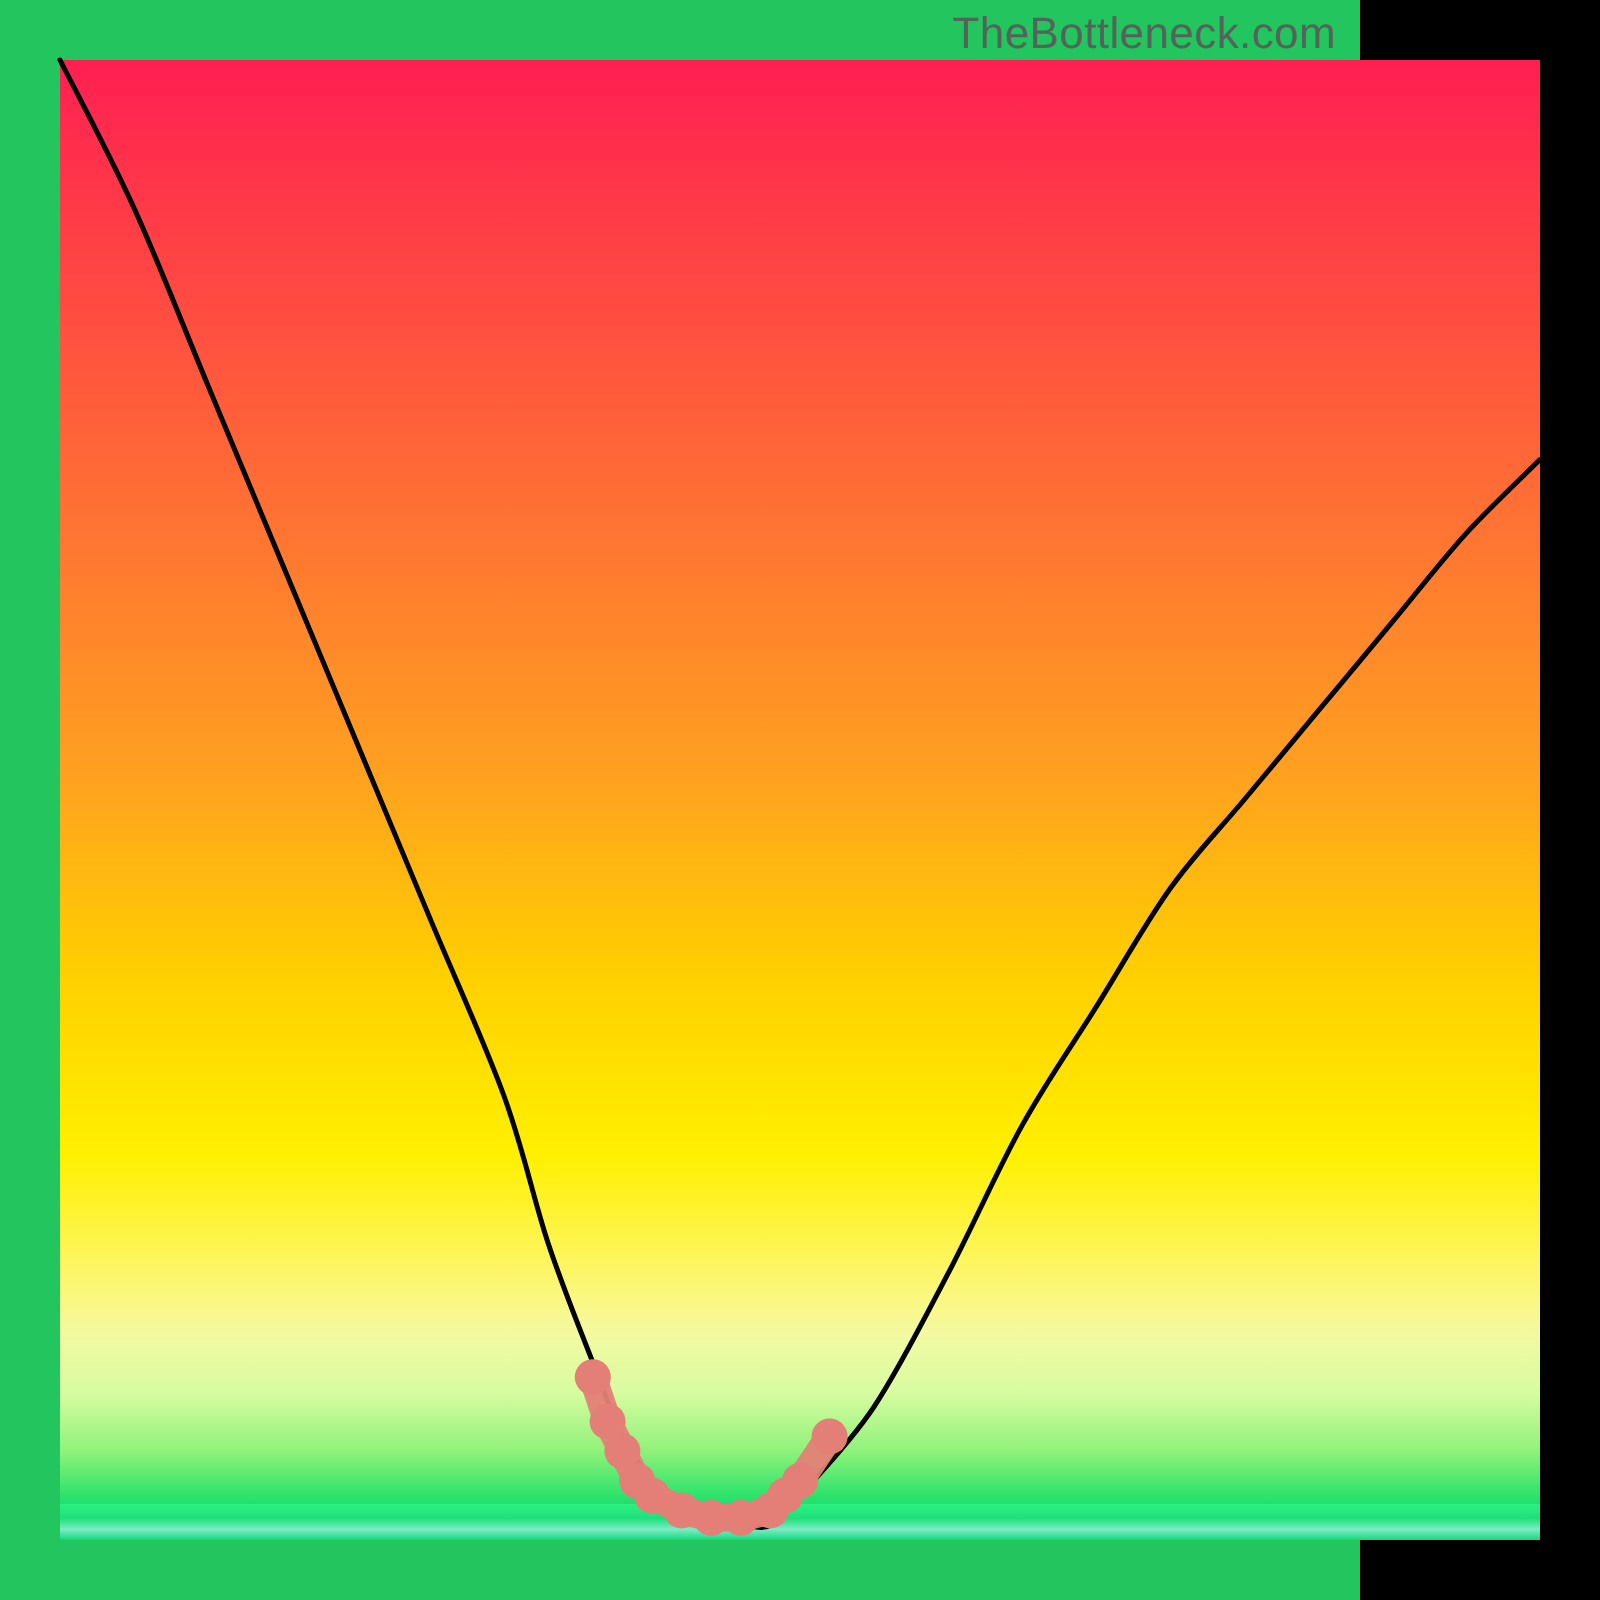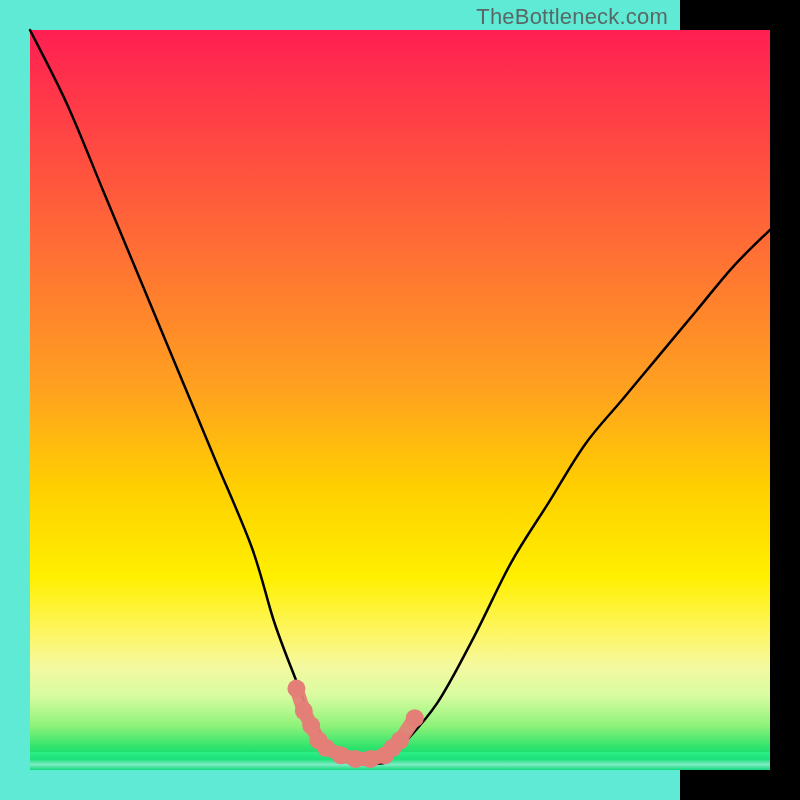--- a/index.html
+++ b/index.html
@@ -10,21 +10,21 @@
     background: #000;
     overflow: hidden;
     font-family: Arial, Helvetica, sans-serif;
   }
   .frame {
     position: absolute;
     left: 0;
     top: 0;
     width: 680px;
     height: 800px;
-    background: #5eead4;
+    background: #22c55e;
   }
   .plot {
     position: absolute;
     left: 30px;
     top: 30px;
     width: 740px;
     height: 740px;
     
     background: linear-gradient(
       to bottom,

